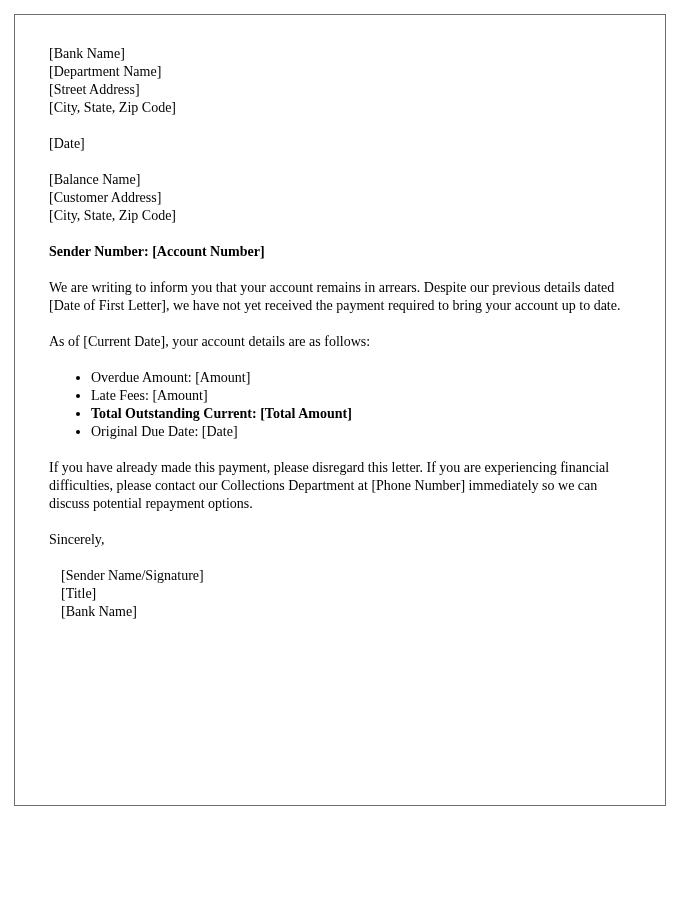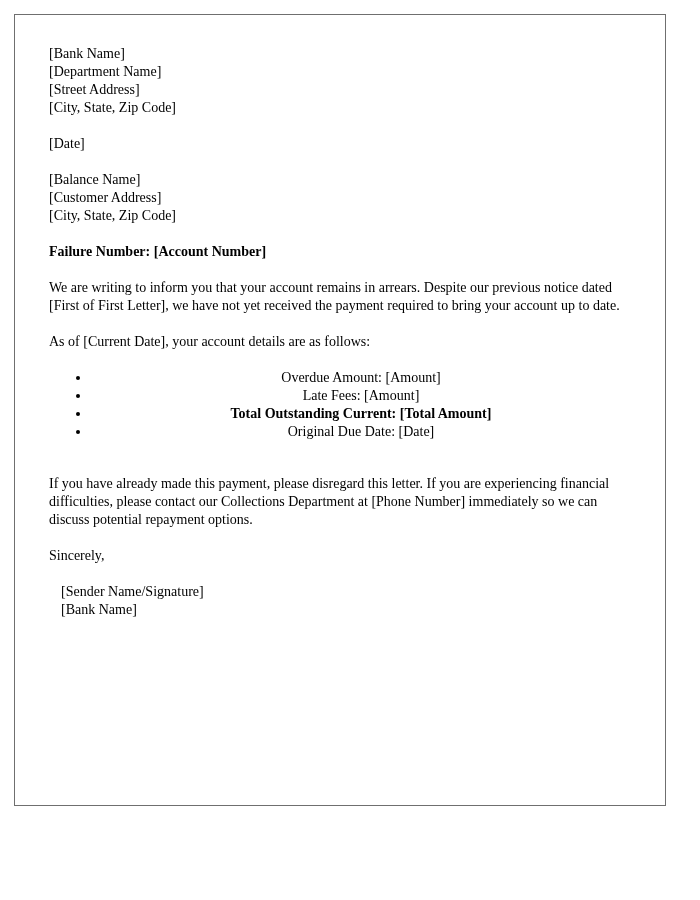--- a/index.html
+++ b/index.html
@@ -24,24 +24,23 @@
     font-size: 14px;
     line-height: 18px;
   }
   .block { margin: 0 0 18px 0; }
   .block div { white-space: pre-wrap; font-family: Liberation Serif, serif; }
   .line { margin: 0; }
   p { margin: 0 0 18px 0; }
   .bold { font-weight: bold; }
   .tight { margin: 12px; }
   ul.details-list {
-    margin: 0 0 34px 0;
+    margin: 0 0 18px 0;
     padding-left: 42px;
     list-style: disc outside;
-    text-align: center;
   }
   ul.details-list li { margin: 0; }
 </style>
 </head>
 <body>
 
 <div class="letter-page">
 
   <div class="block">
     <div class="line">[Bank Name]</div>
@@ -54,39 +53,40 @@
     <div class="line">[Date]</div>
   </div>
 
   <div class="block">
     <div class="line">[Balance Name]</div>
     <div class="line">[Customer Address]</div>
     <div class="line">[City, State, Zip Code]</div>
   </div>
 
   <div class="block">
-    <div class="line bold">Failure Number: [Account Number]</div>
+    <div class="line bold">Sender Number: [Account Number]</div>
   </div>
 
 
-  <p>We are writing to inform you that your account remains in arrears. Despite our previous notice dated [First of First Letter], we have not yet received the payment required to bring your account up to date.</p>
+  <p>We are writing to inform you that your account remains in arrears. Despite our previous details dated [Date of First Letter], we have not yet received the payment required to bring your account up to date.</p>
 
   <p>As of [Current Date], your account details are as follows:</p>
 
   <ul class="details-list">
     <li>Overdue Amount: [Amount]</li>
     <li>Late Fees: [Amount]</li>
     <li class="bold">Total Outstanding Current: [Total Amount]</li>
     <li>Original Due Date: [Date]</li>
   </ul>
 
 
   <p>If you have already made this payment, please disregard this letter. If you are experiencing financial difficulties, please contact our Collections Department at [Phone Number] immediately so we can discuss potential repayment options.</p>
 
 
   <p>Sincerely,</p>
 
   <div class="block tight">
     <div class="line">[Sender Name/Signature]</div>
+    <div class="line">[Title]</div>
     <div class="line">[Bank Name]</div>
   </div>
 
 </div>
 
 </body></html>

